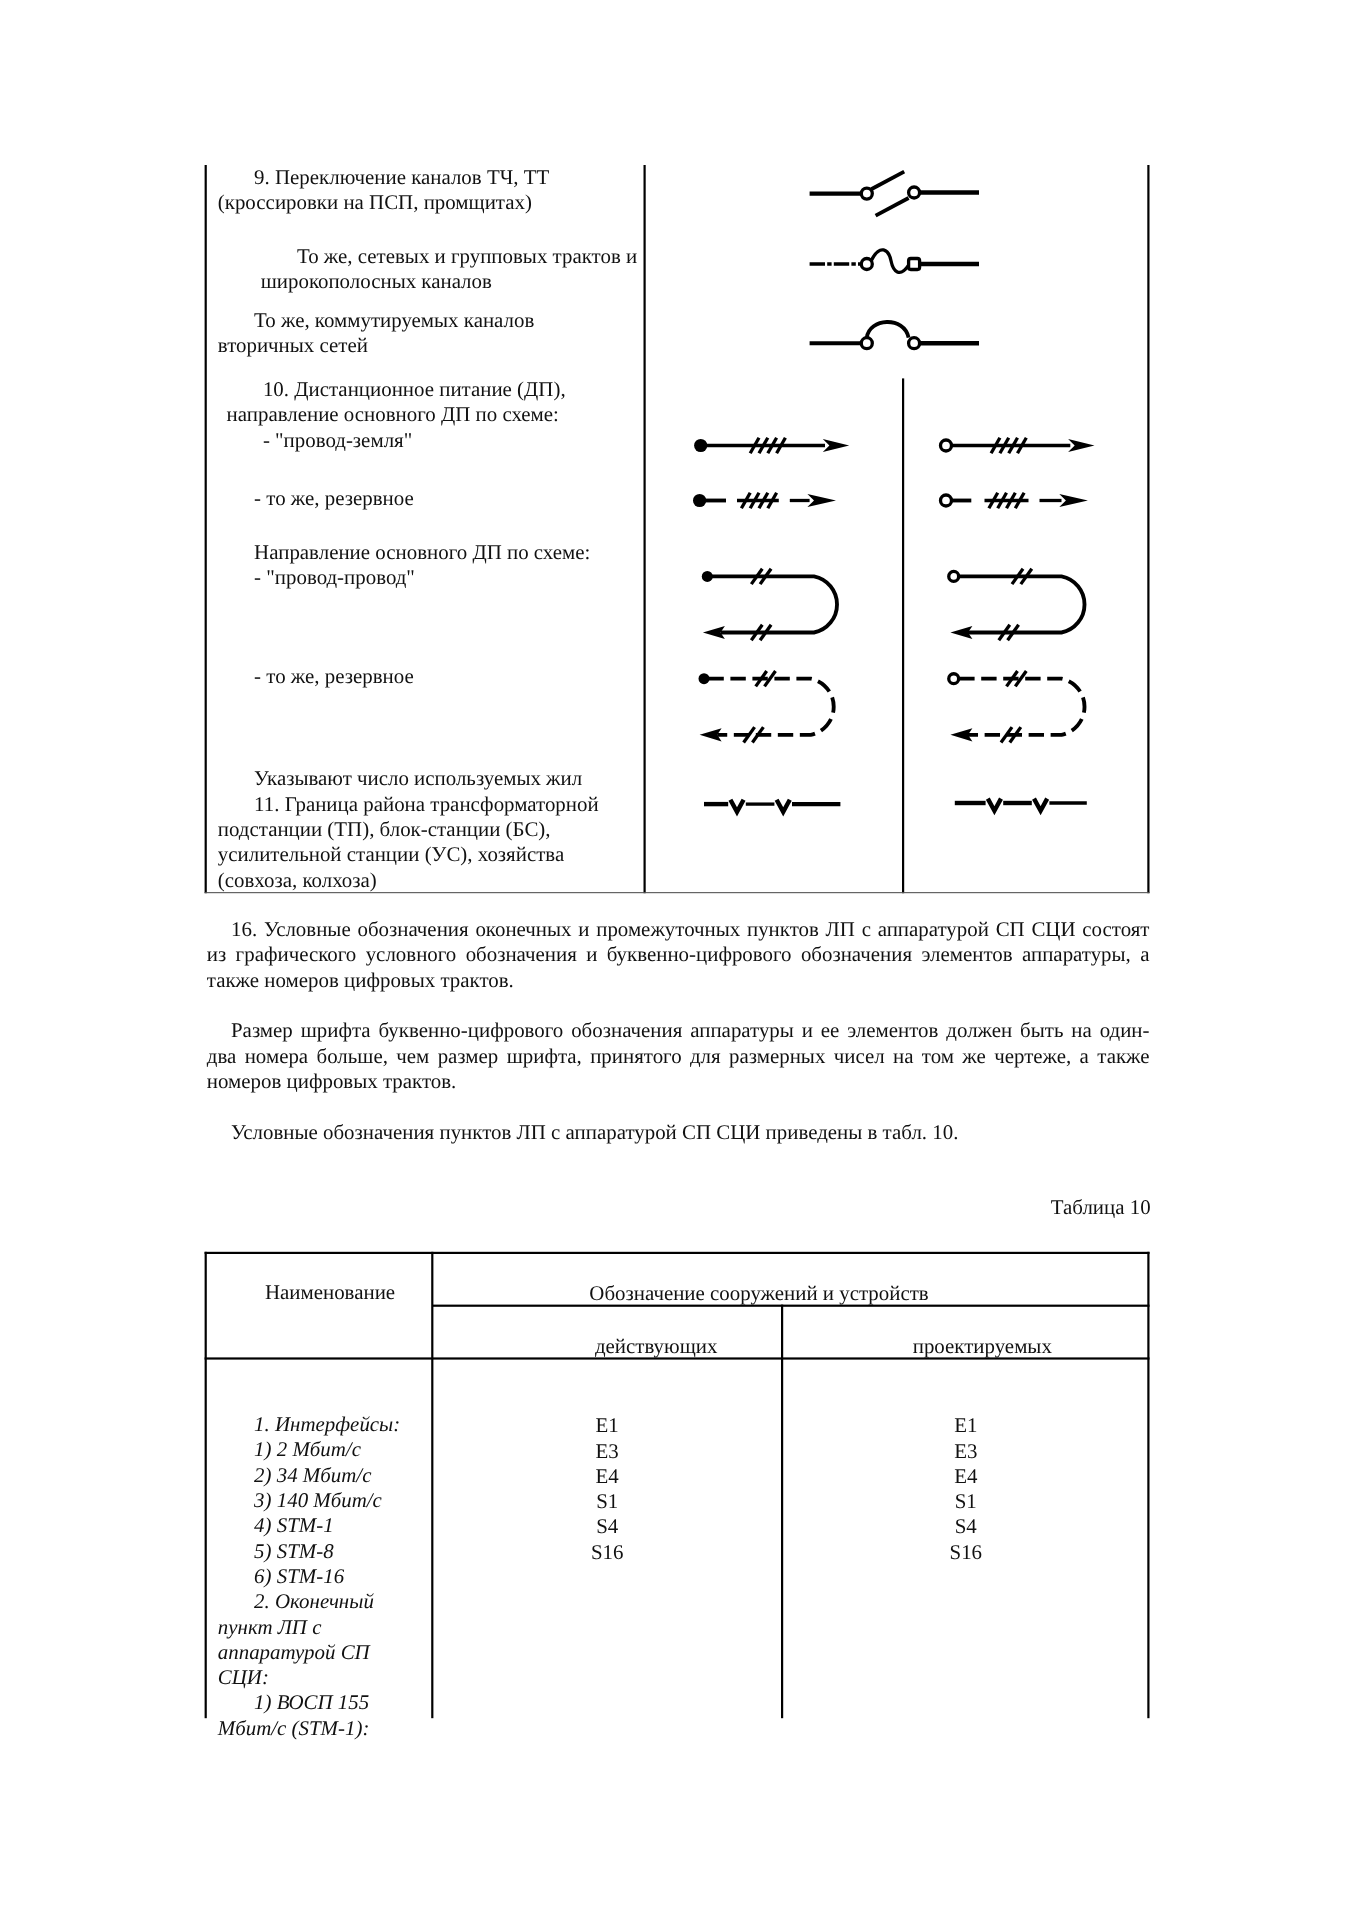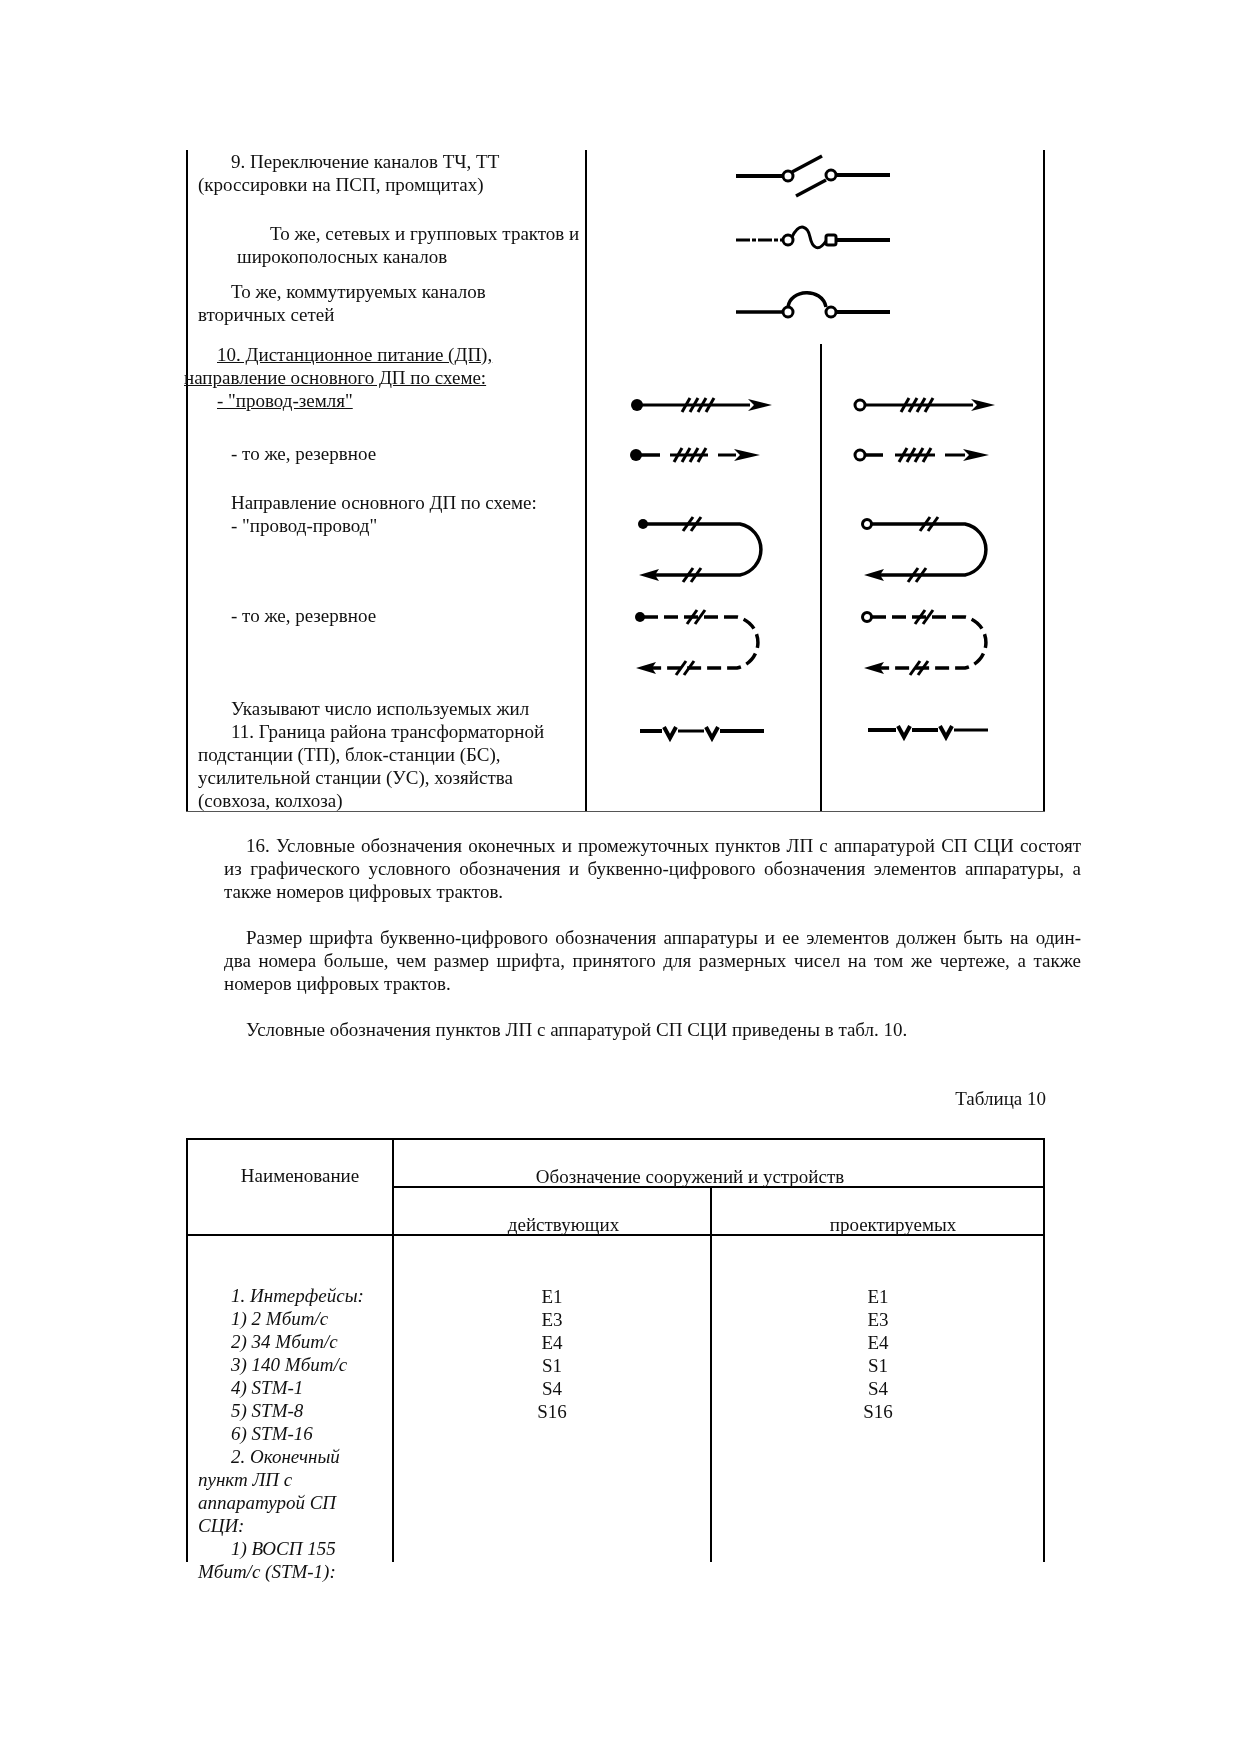--- a/index.html
+++ b/index.html
@@ -5,21 +5,21 @@
   html, body { margin: 0; padding: 0; background: #ffffff; }
   body { width: 1240px; height: 1755px; position: relative; overflow: hidden;
          font-family: "Liberation Serif", "DejaVu Serif", serif; color: #111; font-size: 19px; }
   .abs { position: absolute; }
   .vline { position: absolute; width: 2px; background: #000; }
   .hline { position: absolute; height: 2px; background: #000; }
   .thin-h { position: absolute; height: 1px; background: #555; }
   .cell-text { position: absolute; line-height: 23px; white-space: nowrap; }
   .indent { padding-left: 33px; }
   .para { position: absolute; left: 188px; width: 857px; line-height: 23px;
-          text-align: justify; text-indent: 22px; margin-left: 36px; }
+          text-align: justify; text-indent: 22px; }
   .center { text-align: center; }
   svg { position: absolute; overflow: visible; }
 </style>
 </head>
 <body>
 
 <div>
   <div class="vline" style="left:186px; top:150px; height:662px;"></div>
   <div class="vline" style="left:585px; top:150px; height:662px;"></div>
   <div class="vline" style="left:820px; top:344px; height:468px;"></div>
@@ -56,21 +56,21 @@
     <div>вторичных сетей</div>
   </div>
   <svg style="left:730px; top:283px;" width="160" height="40" viewBox="0 0 160 40">
     <line x1="6" y1="29" x2="53" y2="29" stroke="#000" stroke-width="3.5"></line>
     <circle cx="58" cy="29" r="5" fill="#fff" stroke="#000" stroke-width="3"></circle>
     <path d="M58 24 C60 6, 92 4, 96 24" fill="none" stroke="#000" stroke-width="3.5"></path>
     <circle cx="101" cy="29" r="5" fill="#fff" stroke="#000" stroke-width="3"></circle>
     <line x1="106" y1="29" x2="160" y2="29" stroke="#000" stroke-width="4"></line>
   </svg>
 
-  <div class="cell-text" style="left:184px; top:343px;text-decoration:underline;">
+  <div class="cell-text" style="left:206px; top:343px;">
     <div class="indent">10. Дистанционное питание (ДП),</div>
     <div>направление основного ДП по схеме:</div>
     <div class="indent">- "провод-земля"</div>
   </div>
   <svg style="left:630px; top:395px;" width="150" height="20" viewBox="0 0 150 20">
     <circle cx="7" cy="10" r="6" fill="#000"></circle>
     <line x1="12" y1="10" x2="120" y2="10" stroke="#000" stroke-width="3"></line>
     <g stroke="#000" stroke-width="3">
         <line x1="52" y1="17" x2="60" y2="3"></line>
         <line x1="60" y1="17" x2="68" y2="3"></line>
@@ -216,21 +216,21 @@
   <div class="hline" style="left:393px; top:1186px; width:652px;"></div>
   <div class="hline" style="left:186px; top:1234px; width:859px;"></div>
 
   <div class="vline" style="left:186px; top:1138px; height:424px;"></div>
   <div class="vline" style="left:392px; top:1138px; height:424px;"></div>
   <div class="vline" style="left:710px; top:1186px; height:376px;"></div>
   <div class="vline" style="left:1043px; top:1138px; height:424px;"></div>
 
   <div class="cell-text center" style="left:188px; width:224px; top:1164px;">Наименование</div>
   <div class="cell-text center" style="left:394px; width:592px; top:1165px;">Обозначение сооружений и устройств</div>
-  <div class="cell-text center" style="left:382px; width:363px; top:1213px;">действующих</div>
+  <div class="cell-text center" style="left:415px; width:363px; top:1213px;">действующих</div>
   <div class="cell-text center" style="left:712px; width:362px; top:1213px;">проектируемых</div>
 
   <div class="cell-text" style="left:198px; top:1284px;font-style:italic;">
     <div class="indent">1. Интерфейсы:</div>
     <div class="indent">1) 2 Мбит/с</div>
     <div class="indent">2) 34 Мбит/с</div>
     <div class="indent">3) 140 Мбит/с</div>
     <div class="indent">4) STM-1</div>
     <div class="indent">5) STM-8</div>
     <div class="indent">6) STM-16</div>

